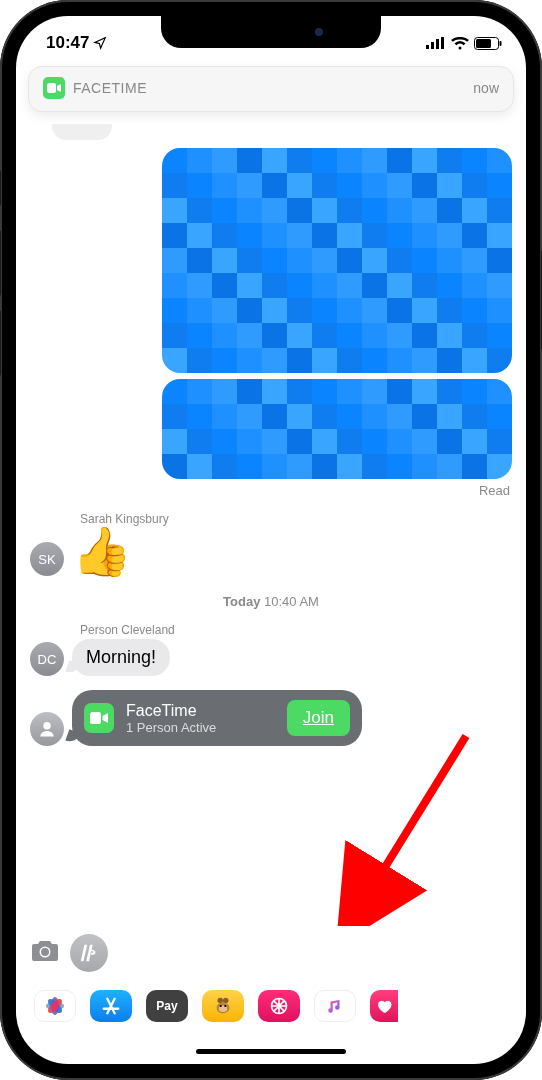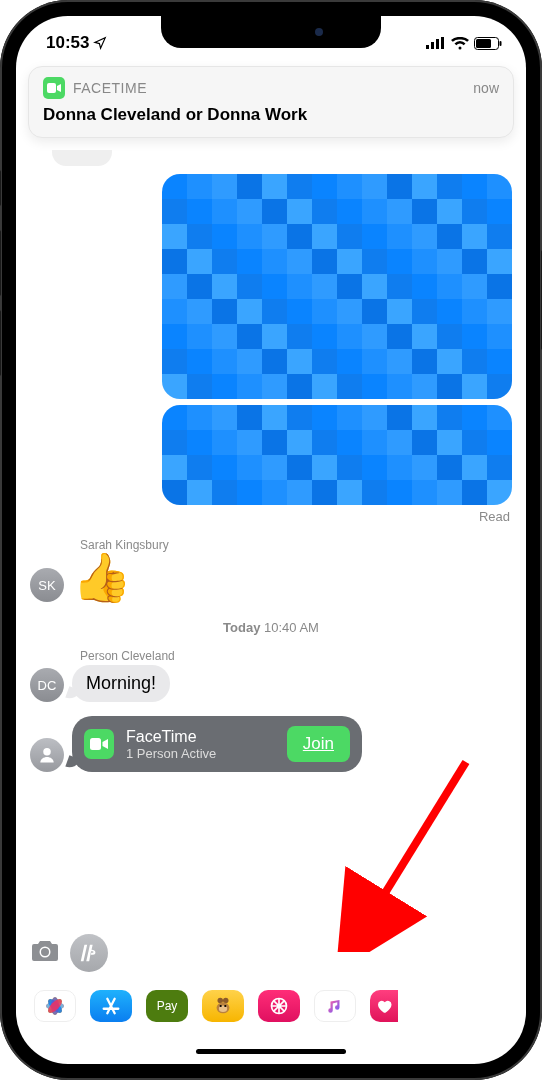--- a/index.html
+++ b/index.html
@@ -279,21 +279,21 @@
 <div class="device">
   <div class="sidebtn sb-left1"></div>
   <div class="sidebtn sb-left2"></div>
   <div class="sidebtn sb-left3"></div>
   <div class="sidebtn sb-right"></div>
   <div class="screen">
     <div class="notch"></div>
 
     <div class="status-bar">
       <div class="status-left">
-        <span>10:53</span>
+        <span>10:47</span>
         <svg width="14" height="14" viewBox="0 0 24 24" fill="none" stroke="#000" stroke-width="2">
             <path d="M3 11 L21 3 L13 21 L11 13 Z"></path>
           </svg>
       </div>
       <div class="status-right">
         <svg width="20" height="12" viewBox="0 0 20 12">
             <rect x="0" y="8" width="3" height="4" fill="#000"></rect>
             <rect x="5" y="5" width="3" height="7" fill="#000"></rect>
             <rect x="10" y="2" width="3" height="10" fill="#000"></rect>
             <rect x="15" y="0" width="3" height="12" fill="#000"></rect>
@@ -313,21 +313,20 @@
       <div class="notif-head">
         <div class="ft-icon-sm">
           <svg width="14" height="10" viewBox="0 0 14 10">
               <rect x="0" y="0" width="9" height="10" rx="2" fill="#fff"></rect>
               <path d="M10 3 L14 1 V9 L10 7 Z" fill="#fff"></path>
             </svg>
         </div>
         <span class="notif-app">FACETIME</span>
         <span class="notif-time">now</span>
       </div>
-      <div class="notif-title">Donna Cleveland or Donna Work</div>
     </div>
 
     <div class="chat">
       <div class="bubble-cut"></div>
 
       <div class="blue-block">
         <div class="pixel-grid" id="pg1">
             <span style="background: rgb(10, 132, 255);"></span>
             <span style="background: rgb(30, 144, 255);"></span>
             <span style="background: rgb(47, 155, 255);"></span>
@@ -594,21 +593,21 @@
               <ellipse rx="9" ry="4" fill="#5856d6" opacity="0.8" transform="rotate(270)"></ellipse>
               <ellipse rx="9" ry="4" fill="#ff2d55" opacity="0.8" transform="rotate(315)"></ellipse>
             </g>
           </svg>
       </div>
       <div class="app-icon" style="background:linear-gradient(#1fb1fc,#0a7ef0);">
         <svg width="22" height="22" viewBox="0 0 24 24" fill="#fff">
             <path d="M8 4l8 16M16 4L8 20M4 15h16" stroke="#fff" stroke-width="2.5" stroke-linecap="round" fill="none"></path>
           </svg>
       </div>
-      <div class="app-icon" style="background:#4d7c0f;font-weight:400;">
+      <div class="app-icon" style="background:#404040;font-weight:700;">
         <span style="font-size:12px;"><span style="font-family:-apple-system;"></span><span>Pay</span></span>
       </div>
       <div class="app-icon" style="background:linear-gradient(#ffd24a,#f7b500);">
         <svg width="22" height="22" viewBox="0 0 24 24">
             <circle cx="9" cy="6" r="3" fill="#8c5b2a"></circle>
             <circle cx="15" cy="6" r="3" fill="#8c5b2a"></circle>
             <ellipse cx="12" cy="14" rx="7" ry="6" fill="#b9813e"></ellipse>
             <ellipse cx="12" cy="15" rx="4.5" ry="3.5" fill="#e9c08a"></ellipse>
             <circle cx="9.5" cy="12" r="1.2" fill="#000"></circle>
             <circle cx="14.5" cy="12" r="1.2" fill="#000"></circle>

